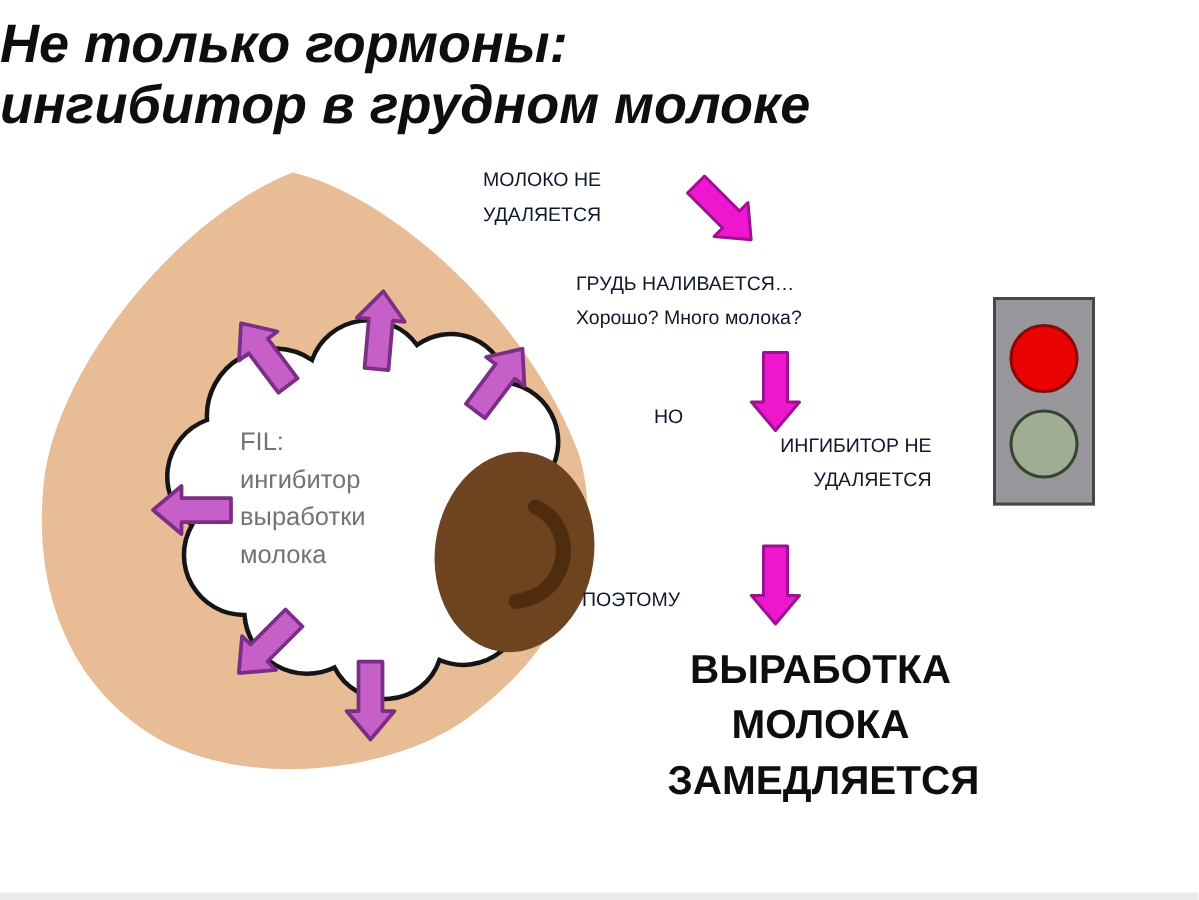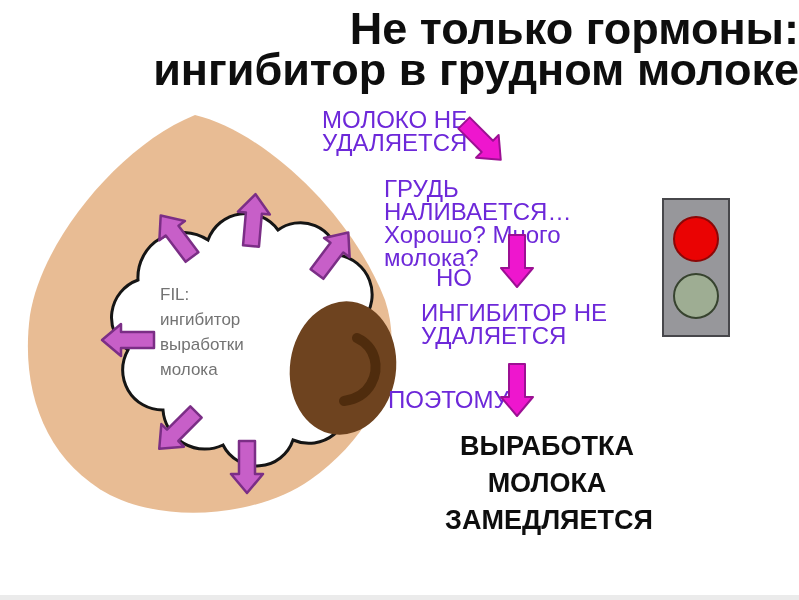--- a/index.html
+++ b/index.html
@@ -10,27 +10,27 @@
     --traffic-light-body:#97979b; --traffic-light-border:#47474b;
     --traffic-light-red:#ea0303; --traffic-light-red-border:#8b0707;
     --traffic-light-green:#9ead93; --traffic-light-green-border:#37432f;
     --text:#111111; --footer:#ebebeb;
   }
   html,body{margin:0;padding:0;}
   body{width:799px;height:600px;background:#ffffff;overflow:hidden;
        font-family:"Liberation Sans", sans-serif;color:var(--text);}
   #slide{position:relative;width:799px;height:600px;background:#fff;}
   .abs{position:absolute;}
-  #title{left:0;right:0;top:8px;text-align:right;font-weight:bold;
-         font-size:45px;line-height:41px;color:#0e0e0e;}
-  .flow-text{font-size:24px;line-height:23px;color:#6d28d9;}
+  #title{left:0;right:0;top:8px;text-align:left;font-weight:bold;
+         font-size:36px;line-height:41px;color:#0e0e0e;font-style:italic;}
+  .flow-text{font-size:13px;line-height:23px;color:#0f172a;}
   #step1{left:322px;top:108px;text-align:left;}
   #step2{left:384px;top:177px;width:250px;text-align:left;}
   #connector1{left:436px;top:246px;margin-top:20px;}
-  #step3{left:421px;top:301px;width:200px;text-align:left;}
+  #step3{left:421px;top:285px;width:200px;text-align:right;}
   #connector2{left:388px;top:388px;text-align:center;}
   #step4{left:428px;top:428px;width:204px;text-align:center;
          font-weight:bold;font-size:27px;line-height:37px;color:#0e0e0e;margin-left:17px;}
   #fil-label{left:160px;top:282px;font-size:17px;line-height:25px;color:#737373;}
   #breast-svg{left:0;top:100px;width:420px;height:460px;}
   .flow-arrow-svg{position:absolute;overflow:visible;}
   #flow-arrow-1{left:453px;top:111px;width:64px;height:64px;}
   #flow-arrow-2{left:495px;top:230px;width:46px;height:62px;}
   #flow-arrow-3{left:498px;top:360px;width:46px;height:60px;}
   .flow-arrow-shape{fill:var(--flow-arrow);stroke:var(--flow-arrow-border);

